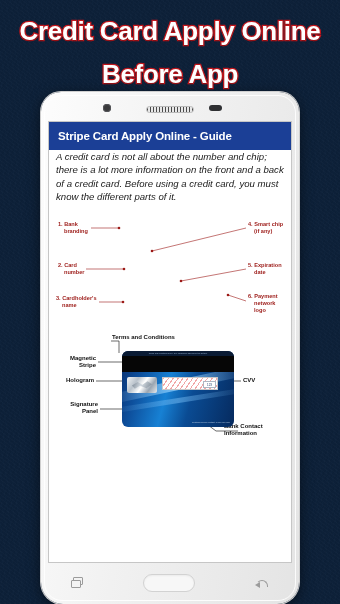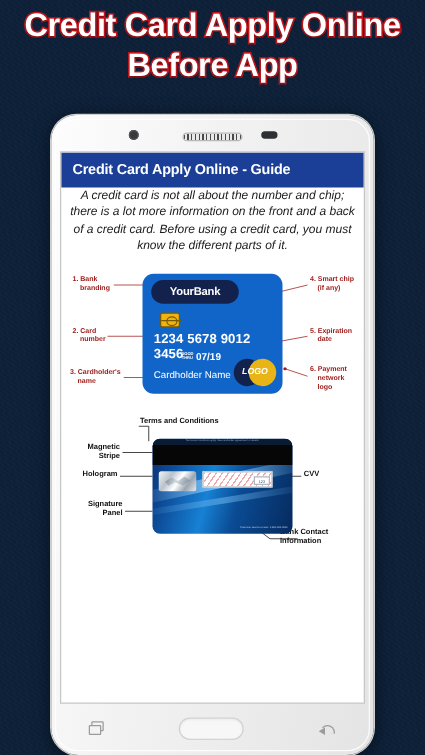--- a/index.html
+++ b/index.html
@@ -38,20 +38,21 @@
     position:absolute; top:4px; left:0; width:340px; text-align:center;
     z-index:5;
   }
   .ttl{
     display:block;
     font-size:26px; font-weight:bold; color:#ffffff;
     letter-spacing:-.3px; line-height:32px;
     -webkit-text-stroke:2.6px #c0161c;
     paint-order:stroke fill;
     text-shadow:0 1px 1px rgba(0,0,0,.3);
+    margin-top:11px;
   }
 
   
   #phone{
     position:absolute; left:41px; top:92px;
     width:258px; height:512px;
     background:linear-gradient(100deg,#fdfdfd 0%,#f1f1f1 45%,#e4e4e4 100%);
     border-radius:20px 20px 22px 22px;
     box-shadow:0 0 0 1px #cfcfcf, 0 3px 14px rgba(0,0,0,.55);
     z-index:4;
@@ -93,21 +94,21 @@
   #app-header .h-txt{ color:#fff; font-size:11.5px; font-weight:bold; letter-spacing:-.15px; }
 
   
   #content{ padding:0 7px; }
   #page-heading{
     text-align:center; font-size:12.5px; font-weight:bold; font-style:italic;
     color:#10223f; margin:13px 0 12px;
   }
   #intro-para{
     font-size:9.6px; font-style:italic; color:#1a1a1a; line-height:13.4px;
-    text-align:center; margin-bottom:9px;
+    text-align:left; margin-bottom:9px;
   }
 
   
   #front-figure{
     position:relative; width:228px; height:108px; margin:0 auto 8px;
     background:#fff;
   }
   .lbl{ position:absolute; font-size:5.6px; line-height:7px; color:#9c1a17; font-weight:bold; }
   .lbl.r{ text-align:left; }
   .lbl.l{ text-align:left; }
@@ -259,21 +260,21 @@
 
   <div id="phone-top">
     <div id="cam"></div>
     <div id="speaker"></div>
     <div id="sensor"></div>
   </div>
 
   <div id="screen">
 
     <div id="app-header">
-      <span class="h-txt">Credit Card Apply Online - Guide</span>
+      <span class="h-txt">Stripe Card Apply Online - Guide</span>
     </div>
 
     <div id="content">
 
 
       <div id="intro-para">A credit card is not all about the number and chip; there is a lot more information on the front and a back of a credit card. Before using a credit card, you must know the different parts of it.</div>
 
       <div id="front-figure">
 
         <svg id="front-svg" viewBox="0 0 228 108">
@@ -315,40 +316,20 @@
         <div class="lbl r" style="left:192px; top:49px;">
           <div>5. Expiration</div>
           <div style="padding-left:6px;">date</div>
         </div>
         <div class="lbl r" style="left:192px; top:80px;">
           <div>6. Payment</div>
           <div style="padding-left:6px;">network</div>
           <div style="padding-left:6px;">logo</div>
         </div>
 
-        <div id="card-front">
-          <div id="bank-pill">
-            <span>YourBank</span>
-          </div>
-          <div id="chip"></div>
-          <div id="card-number">1234 5678 9012 3456</div>
-          <div id="thru-wrap">
-            <div>
-              <div id="thru-lbl">GOOD</div>
-              <div id="thru-lbl">THRU</div>
-            </div>
-            <div id="thru-val">07/19</div>
-          </div>
-          <div id="holder-name">Cardholder Name</div>
-          <div id="logo-mark">
-            <div class="c1"></div>
-            <div class="c2"></div>
-            <div class="t">LOGO</div>
-          </div>
-        </div>
       </div>
 
       <div id="back-figure">
 
         <svg id="back-svg" viewBox="0 0 228 112">
           <g stroke="#2b2b2b" stroke-width="0.7" fill="none">
 
             <path d="M63,12 L63,24"></path>
             <line x1="55" y1="12" x2="63" y2="12"></line>
 

